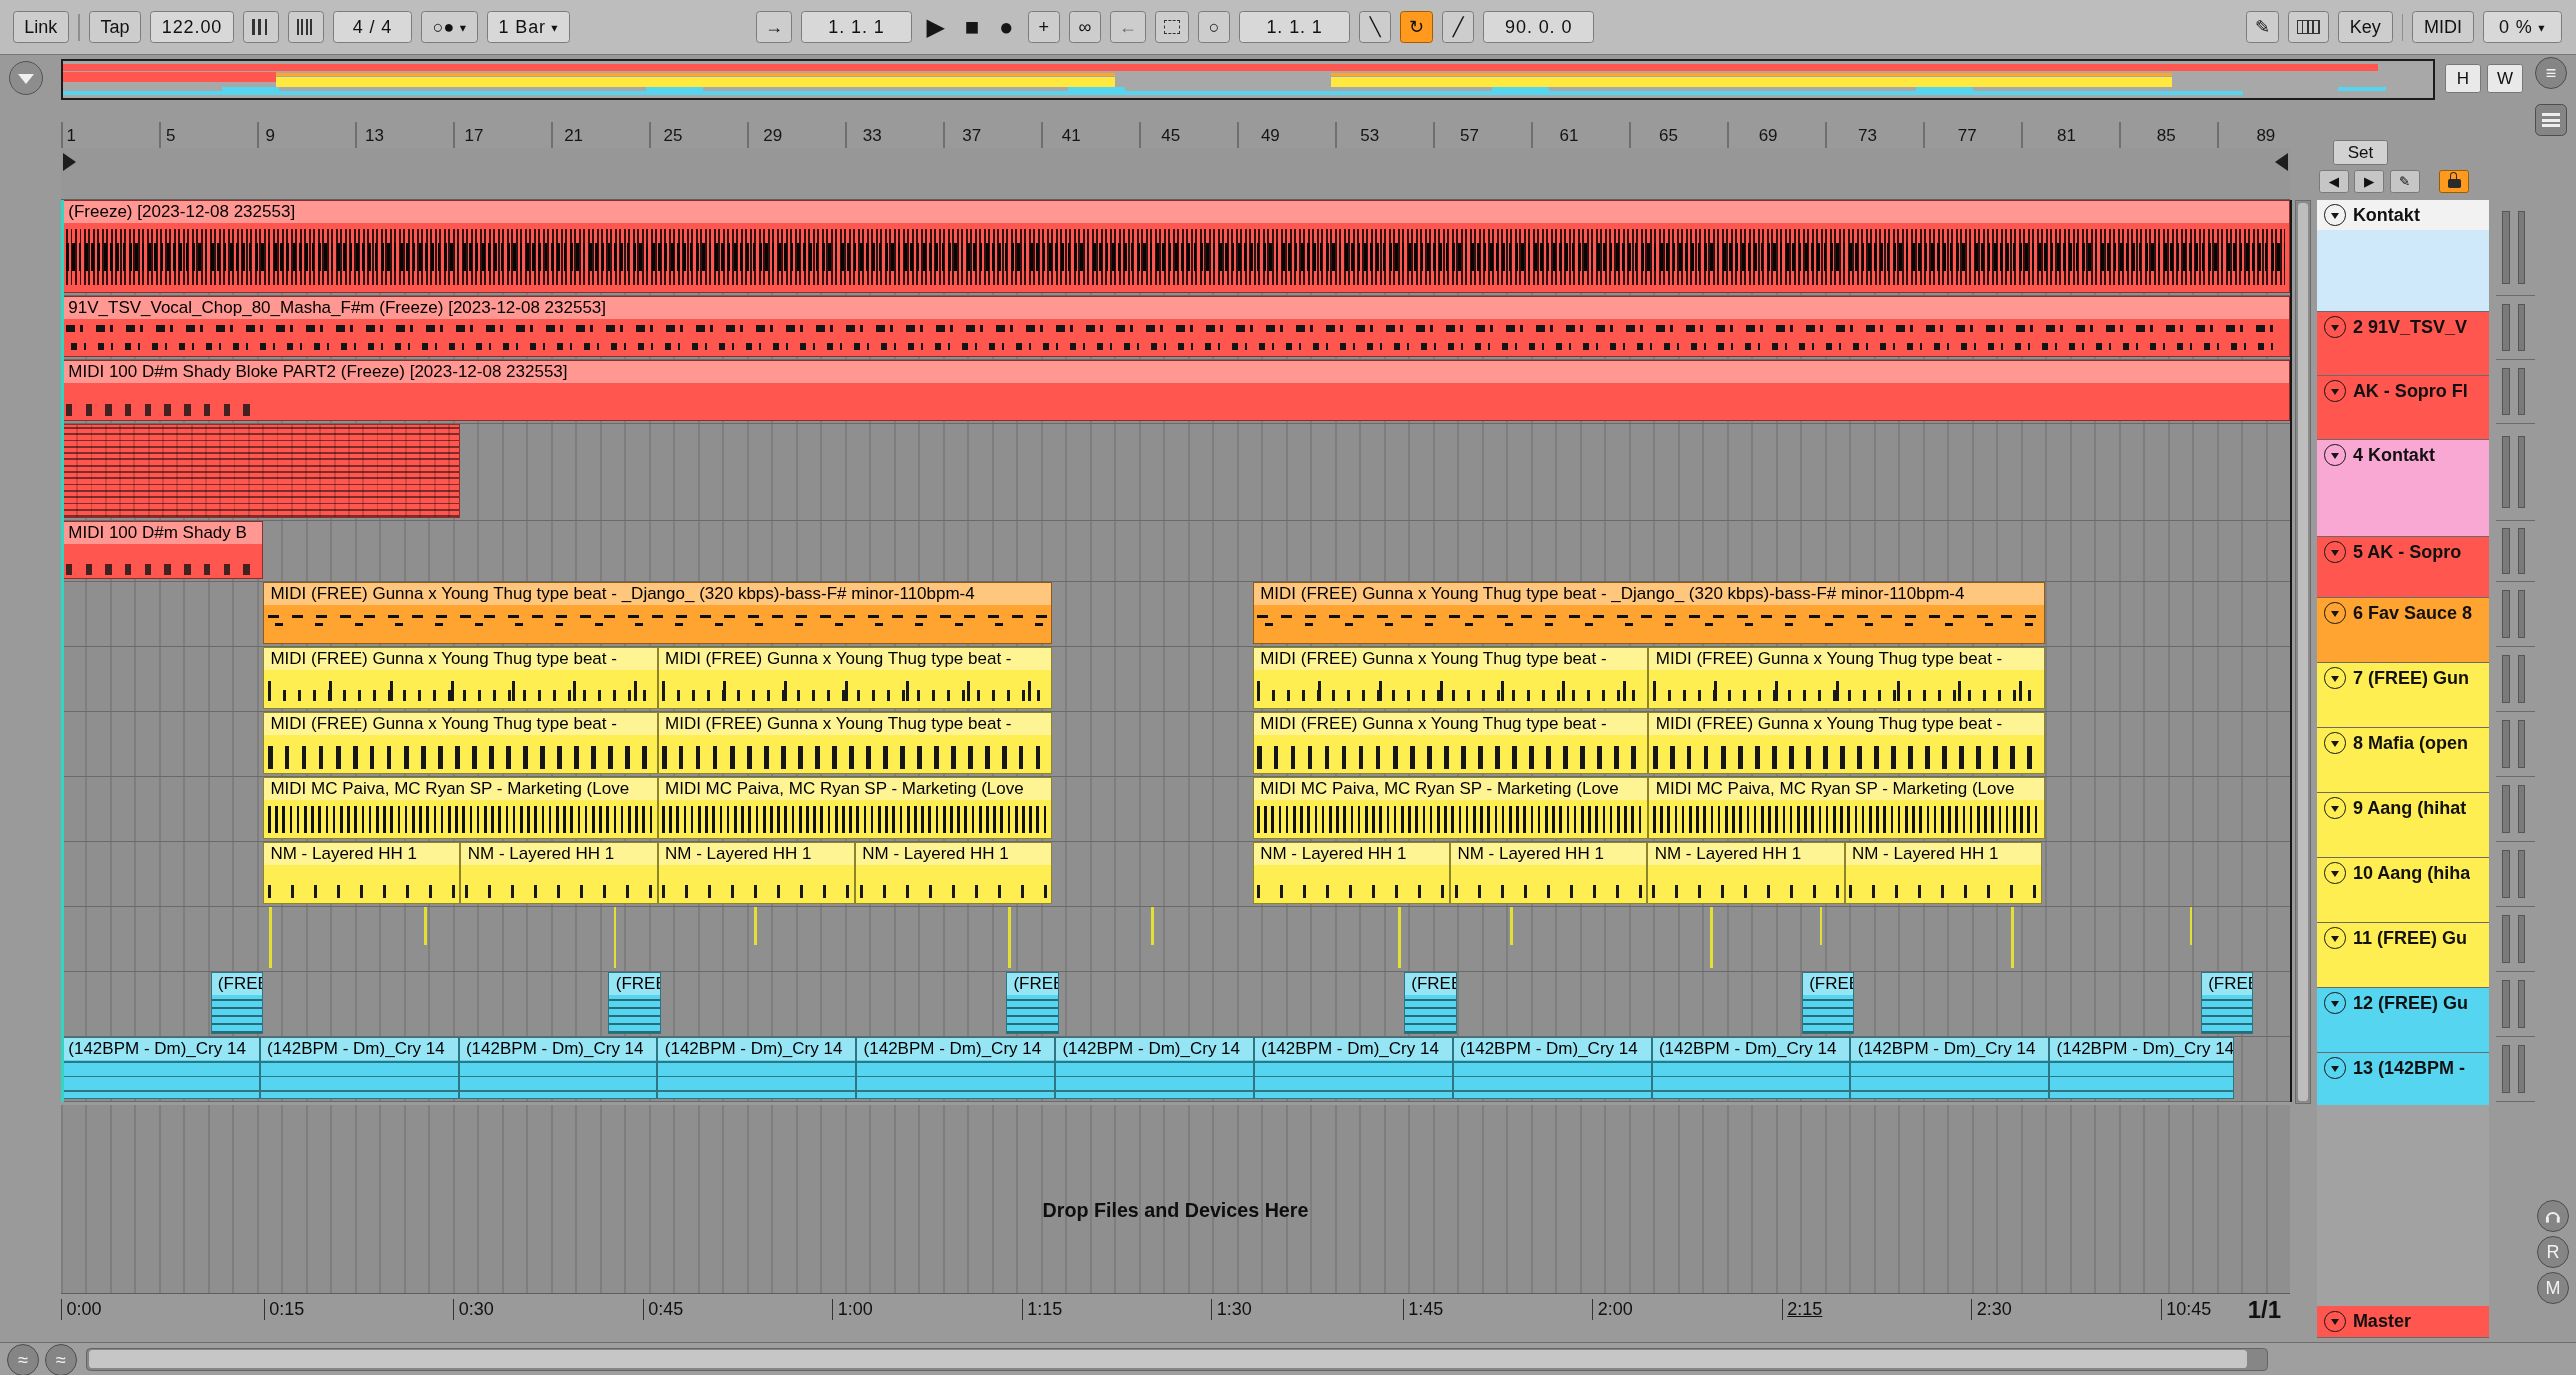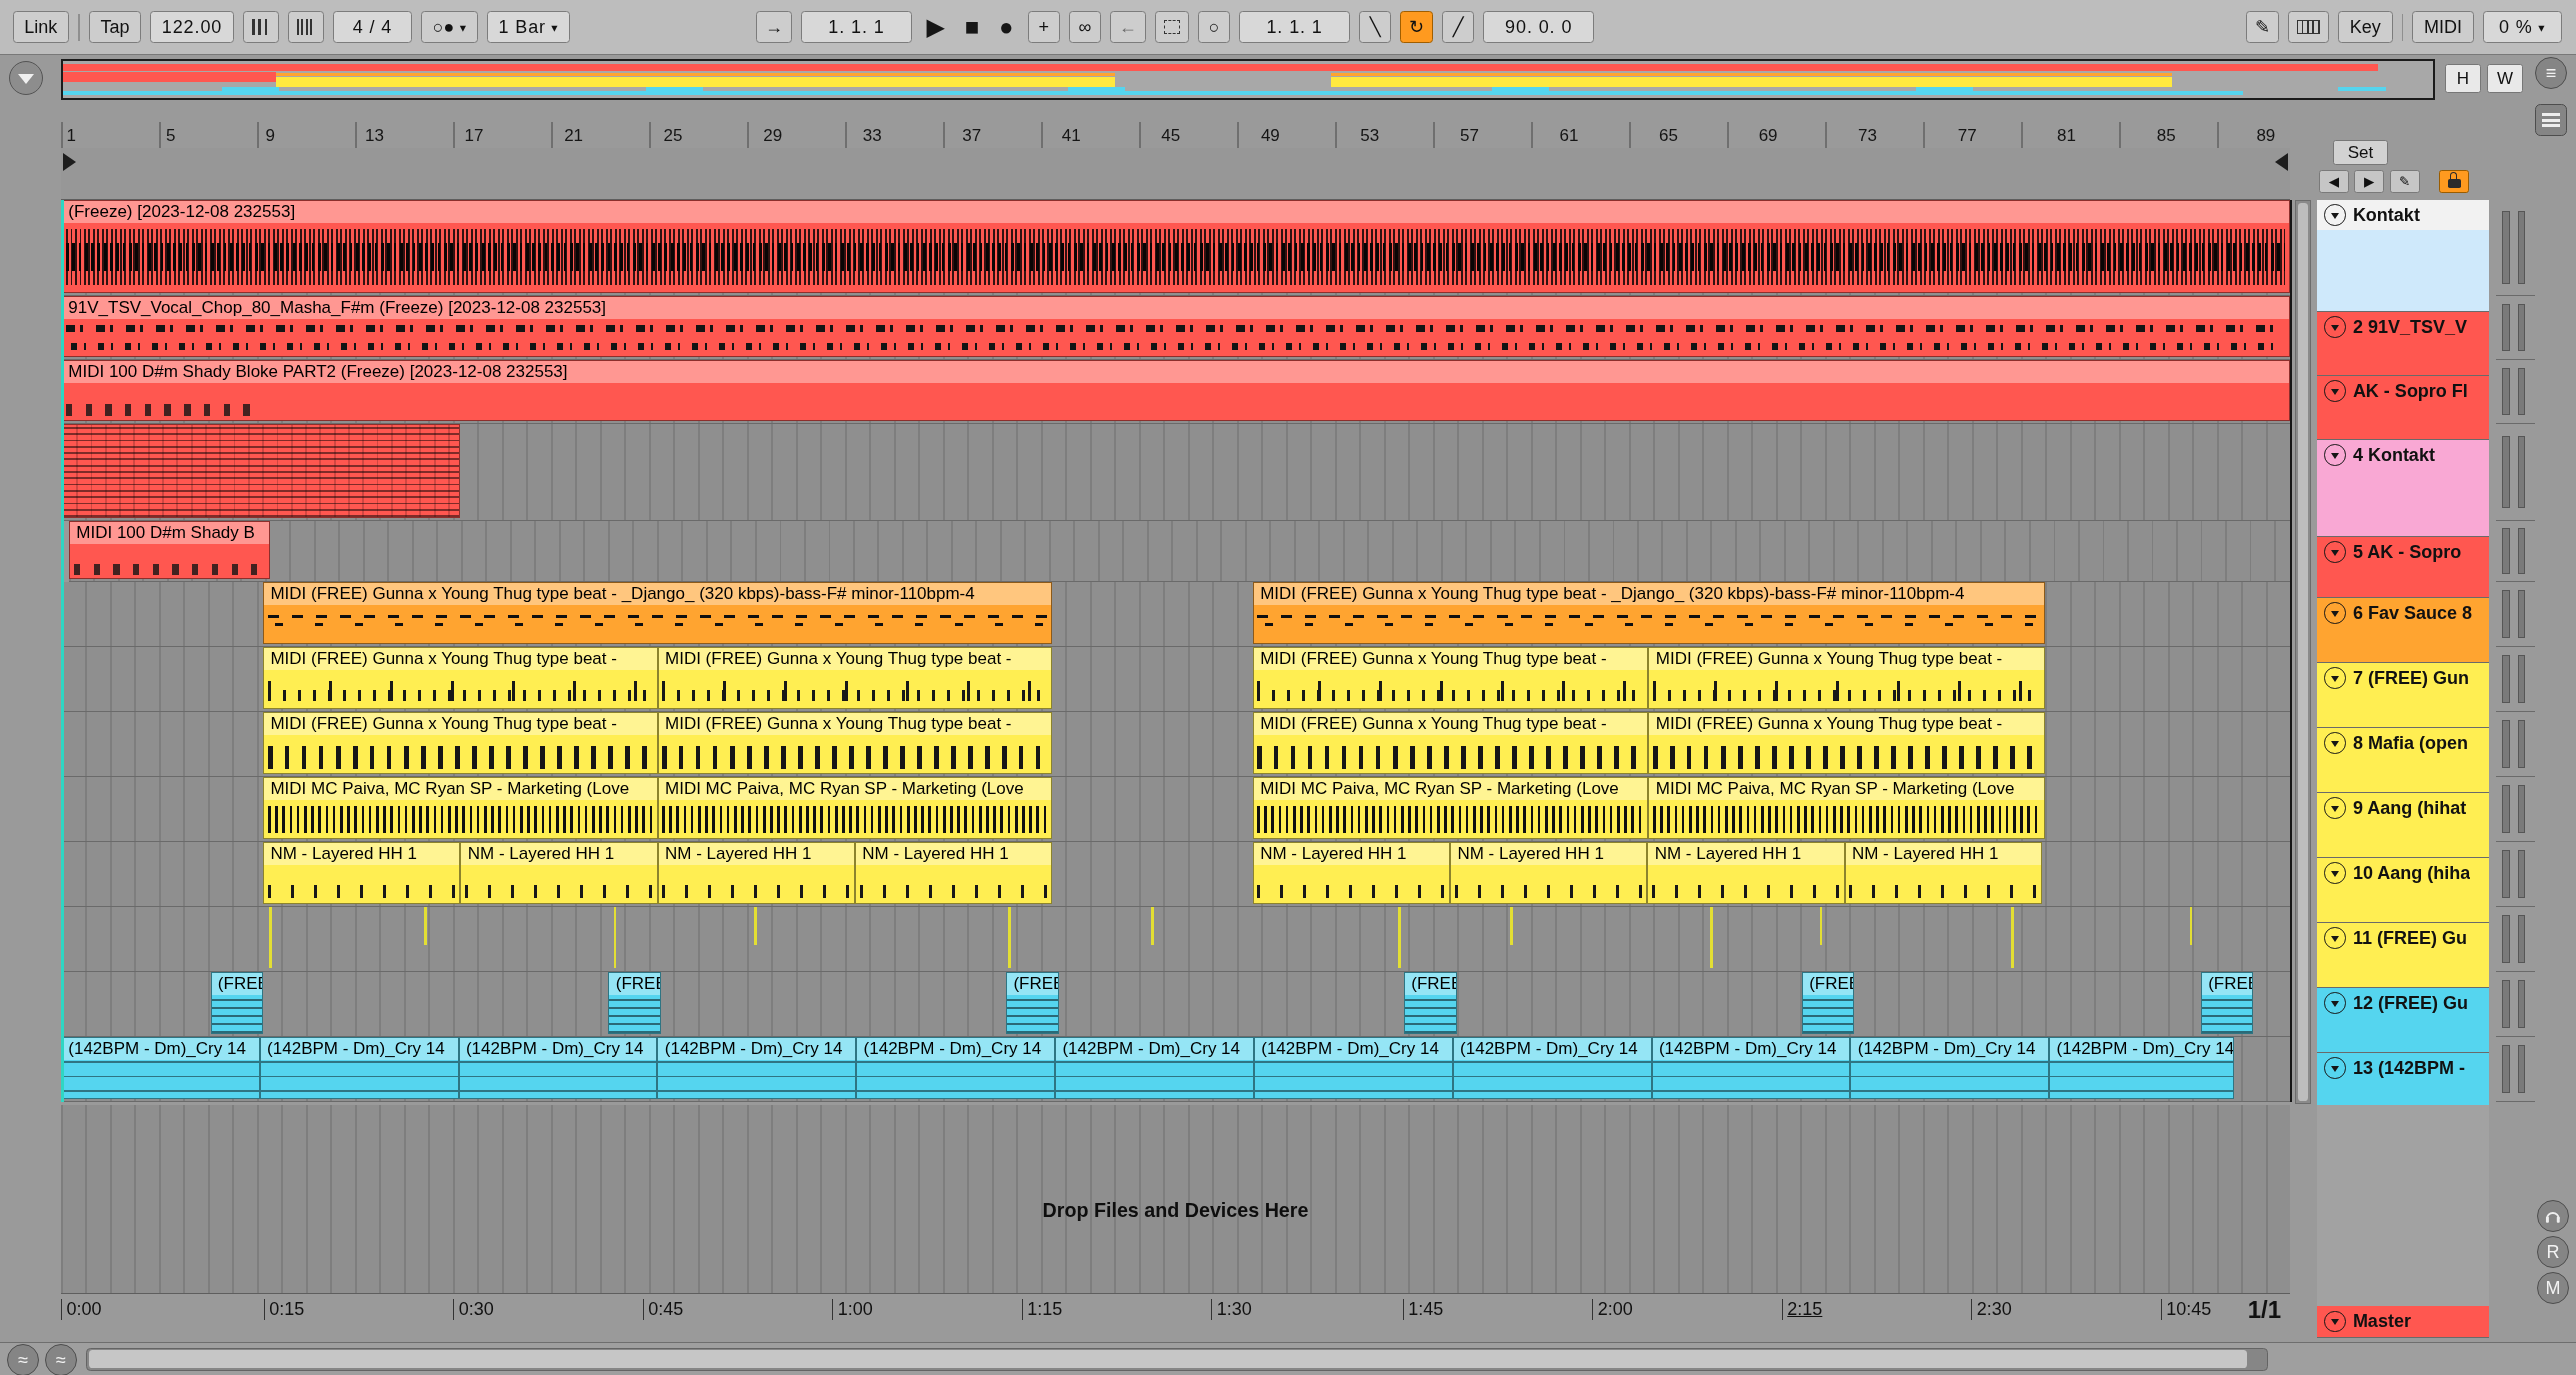--- a/index.html
+++ b/index.html
@@ -294,21 +294,21 @@
         <div class="clip" style="left: 0%; width: 100%; background: rgb(255, 87, 80);">
           <div class="clip-title">MIDI 100 D#m Shady Bloke PART2 (Freeze) [2023-12-08 232553]</div>
           <div class="clip-body pat-midi-sparse-low"></div>
         </div>
       </div>
       <div class="lane" style="height: 97px;">
         <div class="clip" style="left: 0%; width: 17.9%; background: rgb(255, 87, 80);">
           <div class="clip-body pat-piano-roll-dense" style="top: 0px;"></div>
         </div>
       </div>
-      <div class="lane" style="height: 61px; margin-left: 8px;">
+      <div class="lane" style="height: 61px;">
         <div class="clip" style="left: 0%; width: 9.07%; background: rgb(255, 87, 80);">
           <div class="clip-title">MIDI 100 D#m Shady B</div>
           <div class="clip-body pat-midi-sparse-low"></div>
         </div>
       </div>
       <div class="lane" style="height: 65px;">
         <div class="clip" style="left: 9.07%; width: 35.4%; background: rgb(255, 164, 48);">
           <div class="clip-title">MIDI (FREE) Gunna x Young Thug type beat - _Django_ (320 kbps)-bass-F# minor-110bpm-4</div>
           <div class="clip-body pat-midi-dash-row"></div>
         </div>

